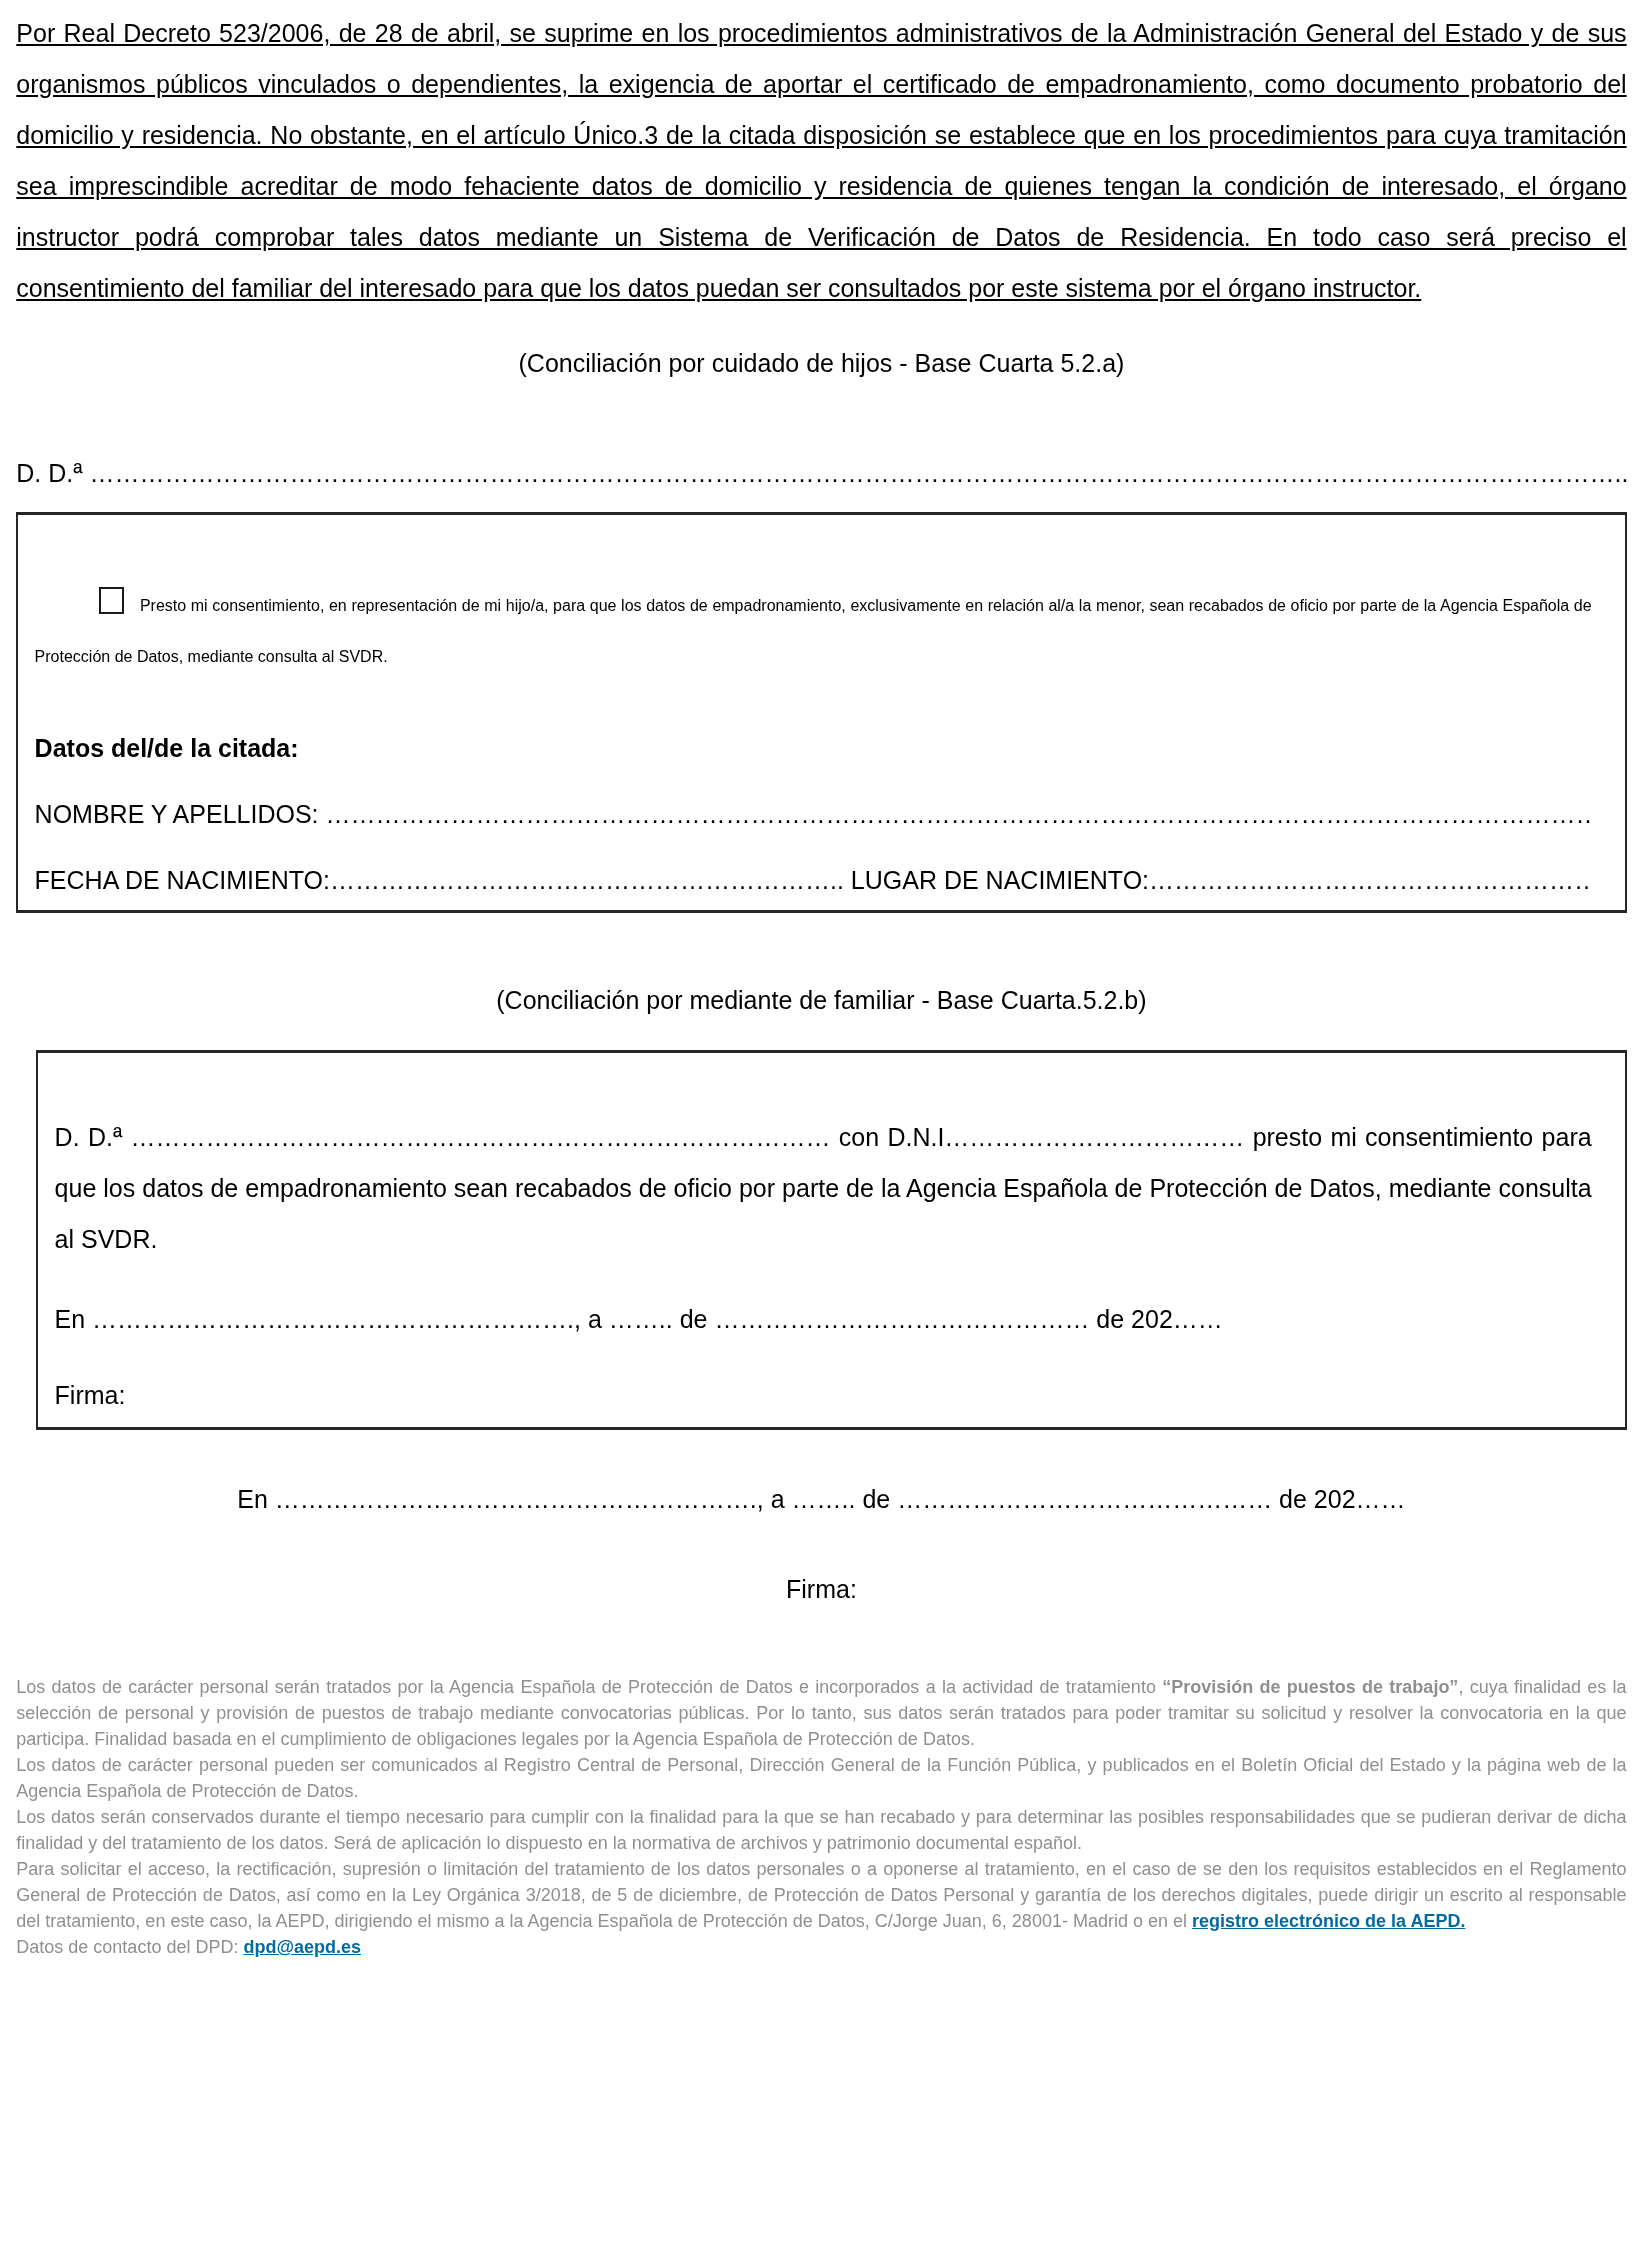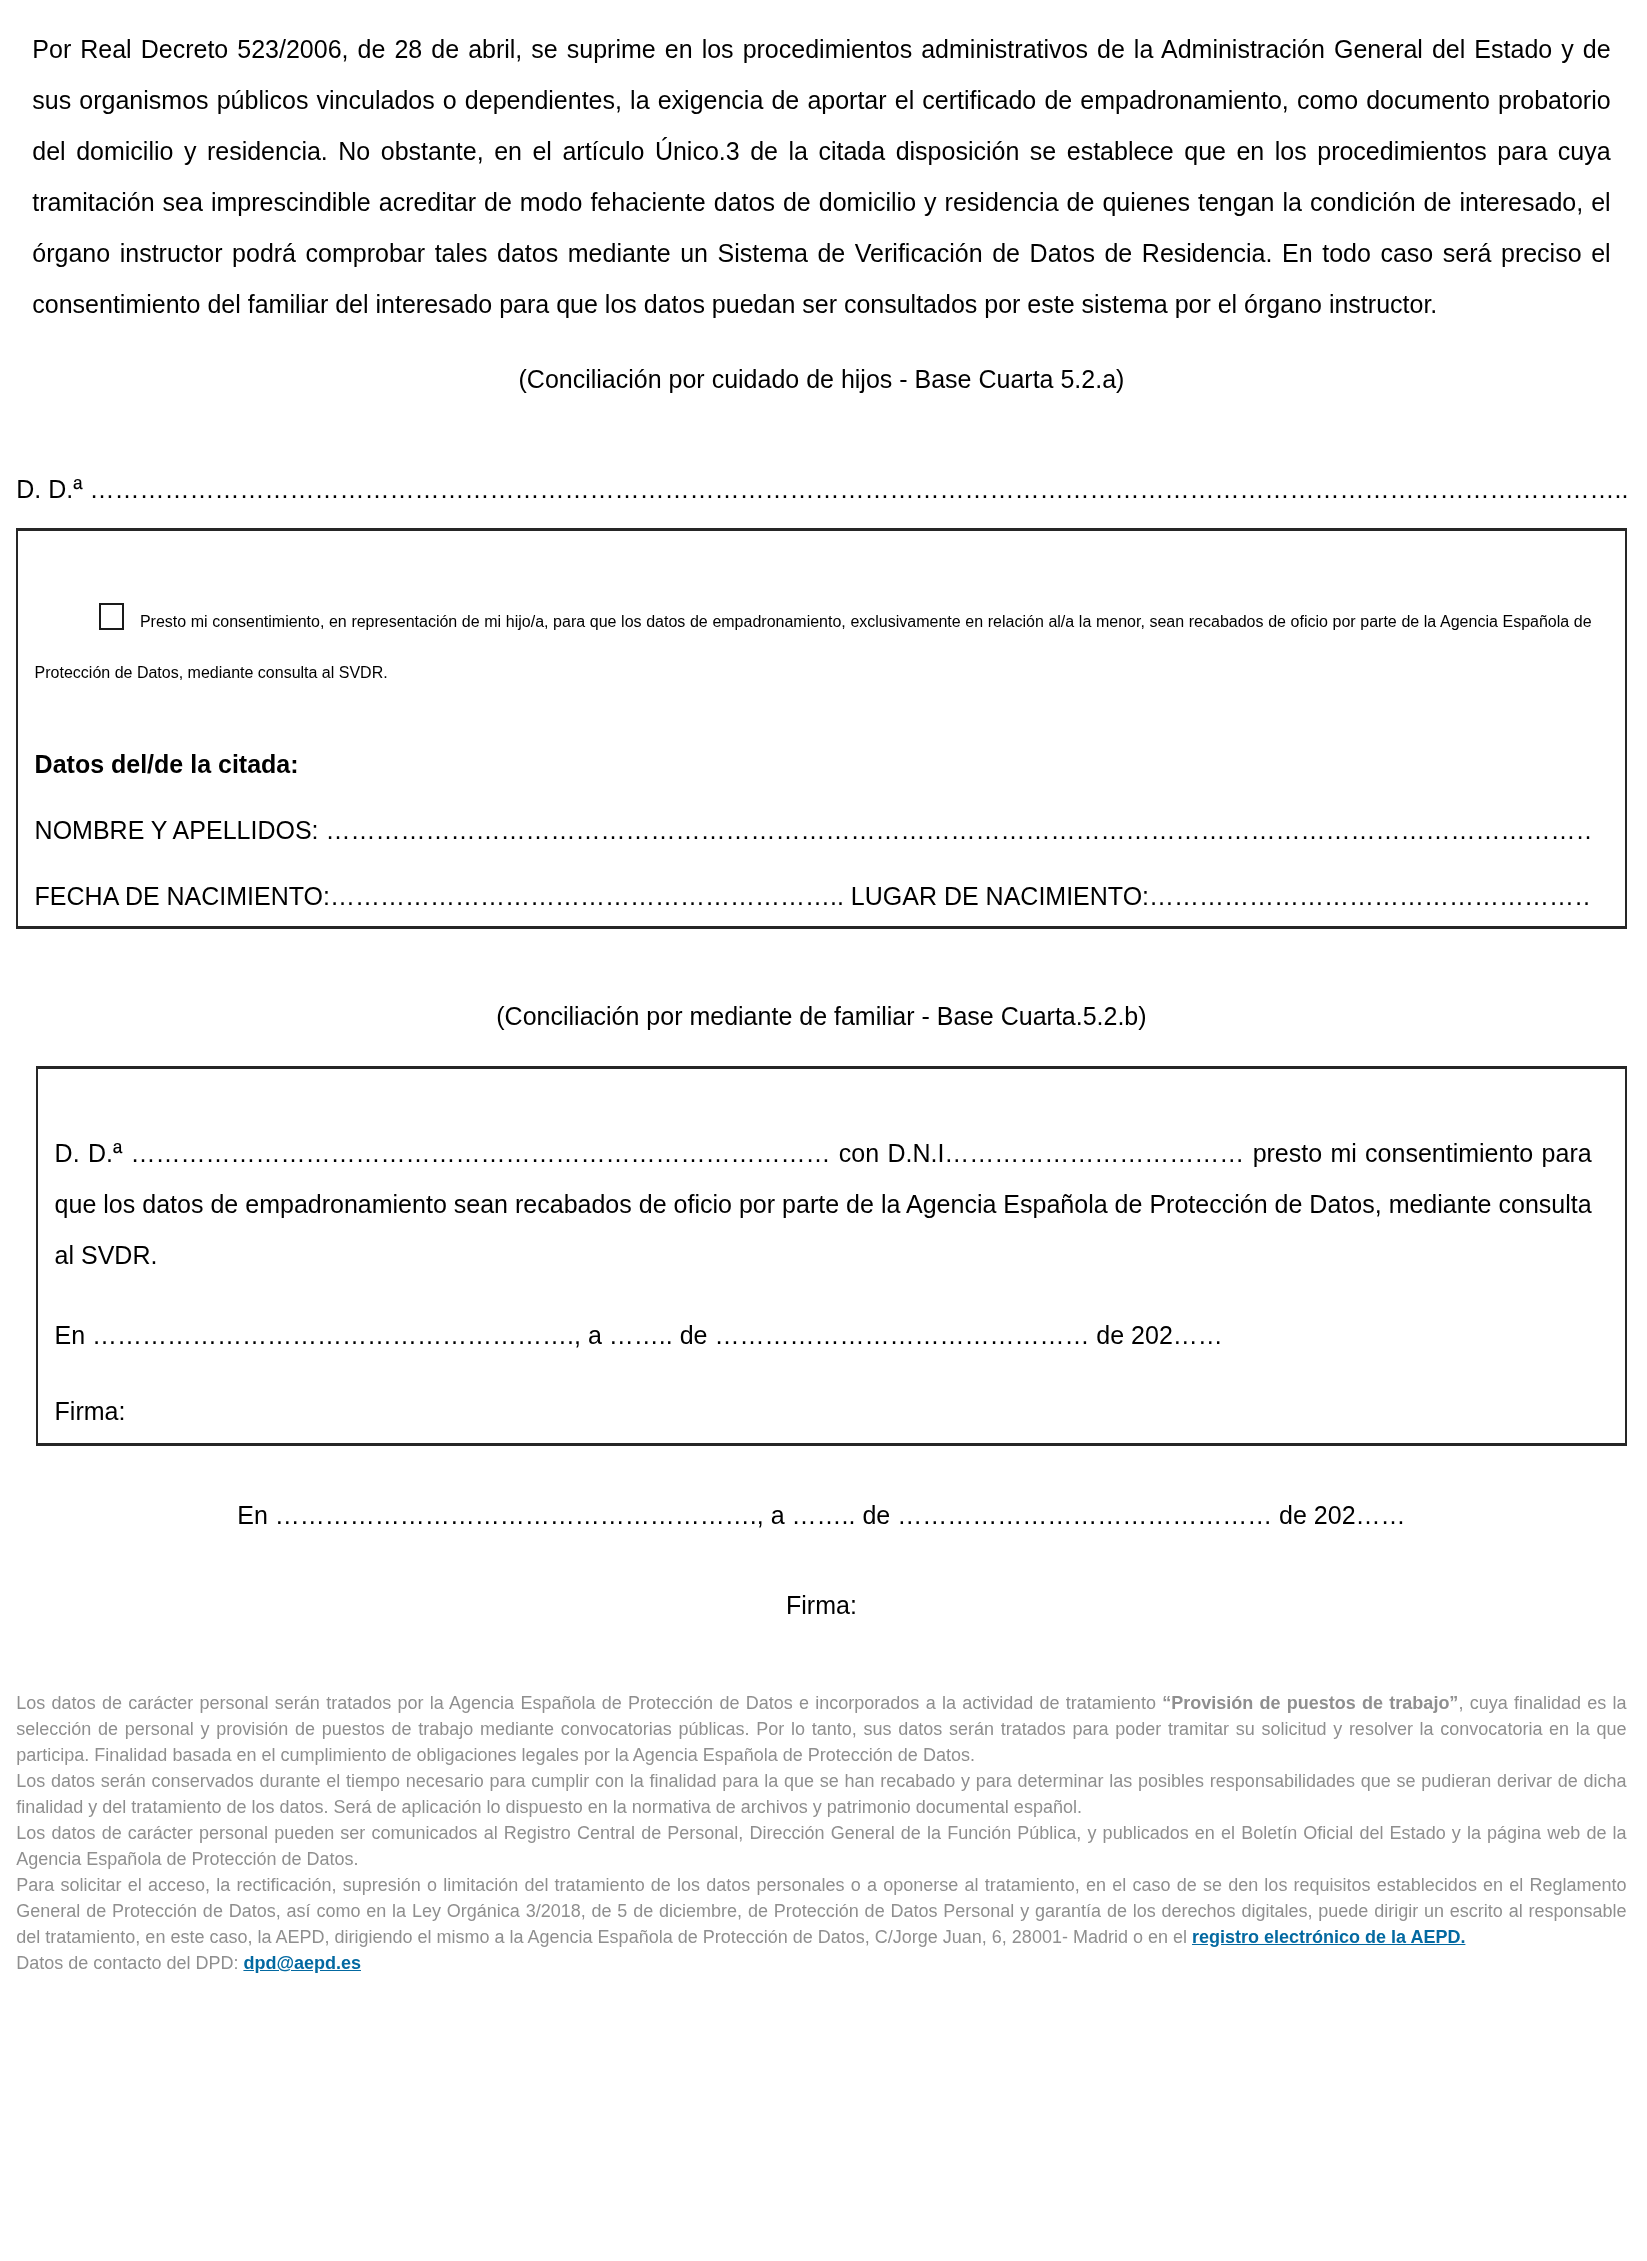--- a/index.html
+++ b/index.html
@@ -4,21 +4,21 @@
 <style>
   html, body { margin:0; padding:0; background:#ffffff; }
   body {
     width:1647px; height:2261px; overflow:hidden;
     font-family:"Liberation Sans", sans-serif;
     color:#000000;
   }
   .page { padding:8.1px 20.4px 0 16.3px; }
 
   .intro {
-    font-size:25px; line-height:51px; text-align:justify; margin:16px;
+    font-size:25px; line-height:51px; text-align:justify; margin:0;text-decoration:underline;
   }
 
   .heading {
     margin:24.4px 0 0 0; text-align:center;
     font-weight:normal; font-size:25px; line-height:51px;
   }
 
   .fill { white-space:nowrap; overflow:hidden; }
 
   .holder-line {
@@ -98,20 +98,20 @@
     <p class="consent-b">D. D.ª ………………………………………………………………………… con D.N.I……………………………… presto mi consentimiento para que los datos de empadronamiento sean recabados de oficio por parte de la Agencia Española de Protección de Datos, mediante consulta al SVDR.</p>
     <p class="date-line-in-box fill">En …………………………………………………., a …….. de ……………………………………… de 202……</p>
     <p class="firma-in-box">Firma:</p>
   </div>
 
   <p class="date-line-center">En …………………………………………………., a …….. de ……………………………………… de 202……</p>
   <p class="firma-center">Firma:</p>
 
   <div class="footer">
     <p><span>Los datos de carácter personal serán tratados por la Agencia Española de Protección de Datos e incorporados a la actividad de tratamiento </span><span class="bold">“Provisión de puestos de trabajo”</span><span>, cuya finalidad es la selección de personal y provisión de puestos de trabajo mediante convocatorias públicas. Por lo tanto, sus datos serán tratados para poder tramitar su solicitud y resolver la convocatoria en la que participa. Finalidad basada en el cumplimiento de obligaciones legales por la Agencia Española de Protección de Datos.</span></p>
+    <p>Los datos de carácter personal pueden ser comunicados al Registro Central de Personal, Dirección General de la Función Pública, y publicados en el Boletín Oficial del Estado y la página web de la Agencia Española de Protección de Datos.</p>
     <p>Los datos serán conservados durante el tiempo necesario para cumplir con la finalidad para la que se han recabado y para determinar las posibles responsabilidades que se pudieran derivar de dicha finalidad y del tratamiento de los datos. Será de aplicación lo dispuesto en la normativa de archivos y patrimonio documental español.</p>
-    <p>Los datos de carácter personal pueden ser comunicados al Registro Central de Personal, Dirección General de la Función Pública, y publicados en el Boletín Oficial del Estado y la página web de la Agencia Española de Protección de Datos.</p>
     <p><span>Para solicitar el acceso, la rectificación, supresión o limitación del tratamiento de los datos personales o a oponerse al tratamiento, en el caso de se den los requisitos establecidos en el Reglamento General de Protección de Datos, así como en la Ley Orgánica 3/2018, de 5 de diciembre, de Protección de Datos Personal y garantía de los derechos digitales, puede dirigir un escrito al responsable del tratamiento, en este caso, la AEPD, dirigiendo el mismo a la Agencia Española de Protección de Datos, C/Jorge Juan, 6, 28001- Madrid o en el </span><a class="link">registro electrónico de la AEPD.</a></p>
     <p><span>Datos de contacto del DPD: </span><a class="link">dpd@aepd.es</a></p>
   </div>
 
 </div>
 
 
 </body></html>

